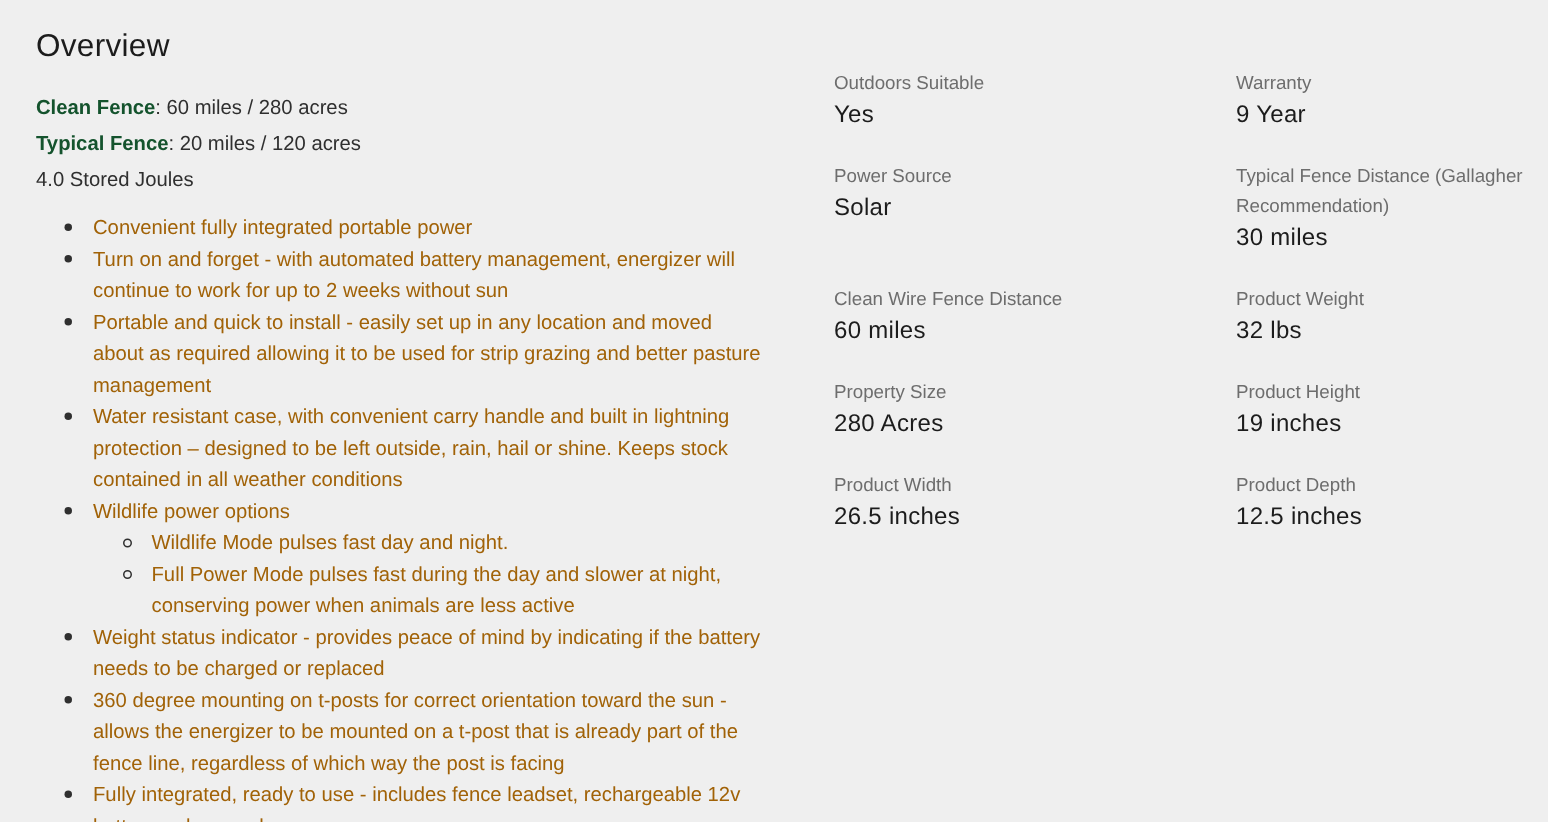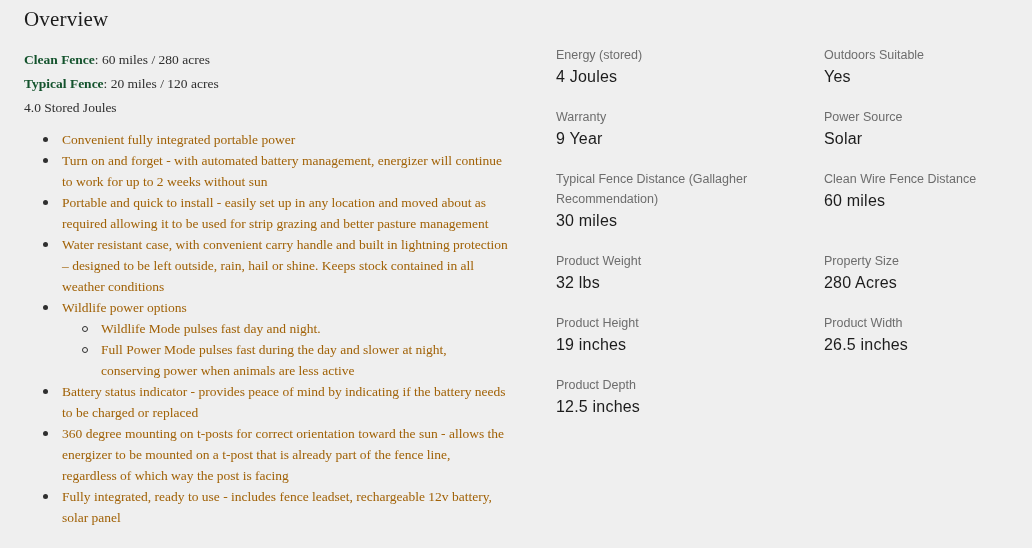--- a/index.html
+++ b/index.html
@@ -18,23 +18,22 @@
   .page {
     display: flex;
     width: 1032px;
     height: 548px;
     box-sizing: border-box;
   }
   
   .left {
     width: 532px;
     box-sizing: border-box;
-    padding: 6px 0 0 24px;
+    padding: 18px 0 0 24px;
     flex: 0 0 auto;
-    font-family: Liberation Serif, serif;
   }
   .page-title {
     margin: 0 0 16px 0;
     font-size: 21px;
     line-height: 26px;
     font-weight: 500;
     color: #1c1c1c;
     letter-spacing: 0.2px;
   }
   .summary-line {
@@ -137,31 +136,27 @@
       <li>Turn on and forget - with automated battery management, energizer will continue to work for up to 2 weeks without sun</li>
       <li>Portable and quick to install - easily set up in any location and moved about as required allowing it to be used for strip grazing and better pasture management</li>
       <li>Water resistant case, with convenient carry handle and built in lightning protection – designed to be left outside, rain, hail or shine. Keeps stock contained in all weather conditions</li>
       <li>
         <span>Wildlife power options</span>
         <ul class="sub">
           <li>Wildlife Mode pulses fast day and night.</li>
           <li>Full Power Mode pulses fast during the day and slower at night, conserving power when animals are less active</li>
         </ul>
       </li>
-      <li>Battery status indicator - provides peace of mind by indicating if the battery needs to be charged or replaced</li>
+      <li>Weight status indicator - provides peace of mind by indicating if the battery needs to be charged or replaced</li>
       <li>360 degree mounting on t-posts for correct orientation toward the sun - allows the energizer to be mounted on a t-post that is already part of the fence line, regardless of which way the post is facing</li>
       <li>Fully integrated, ready to use - includes fence leadset, rechargeable 12v battery, solar panel</li>
     </ul>
   </div>
 
   <div class="specs">
-    <div class="spec-cell">
-      <div class="spec-label">Energy (stored)</div>
-      <div class="spec-value">4 Joules</div>
-    </div>
     <div class="spec-cell">
       <div class="spec-label">Outdoors Suitable</div>
       <div class="spec-value">Yes</div>
     </div>
     <div class="spec-cell">
       <div class="spec-label">Warranty</div>
       <div class="spec-value">9 Year</div>
     </div>
     <div class="spec-cell">
       <div class="spec-label">Power Source</div>

